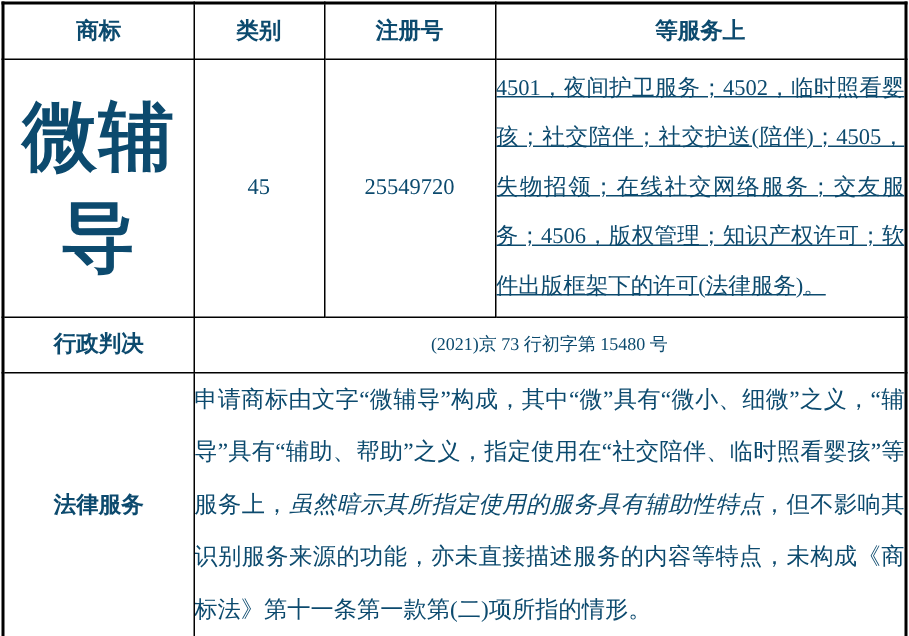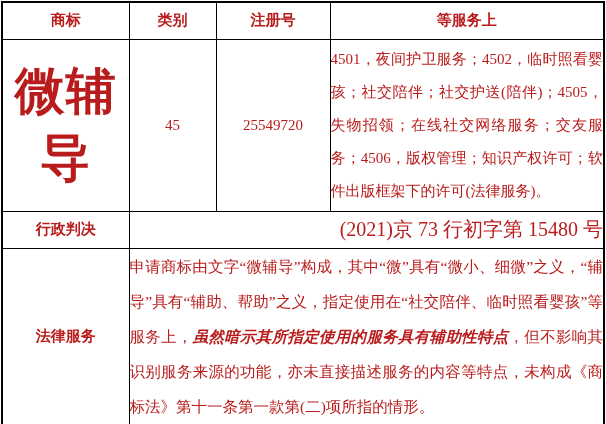--- a/index.html
+++ b/index.html
@@ -1,21 +1,21 @@
 <!DOCTYPE html>
 <html lang="zh"><head>
 <meta charset="utf-8">
 <style>
   html, body { margin: 0; padding: 0; background: #ffffff; }
   .page {
     width: 606px;
     height: 424px;
     background: #ffffff;
     font-family: "Liberation Serif", "DejaVu Serif", serif;
-    color: #b91c1c;
+    color: #0c4a6e;
     box-sizing: border-box;
   }
   table.decision {
     border-collapse: collapse;
     table-layout: fixed;
     width: 604px;
     height: 422px;
     margin: 1px;
     border: 2px solid #000;
   }
@@ -52,42 +52,43 @@
     font-size: 15px;
     text-align: center;
   }
   td.services {
     font-size: 15px;
     line-height: 33px;
     padding: 1px 6px 1px 8px;
     text-align: justify;
     word-break: break-all;
     vertical-align: top;
+    text-decoration: underline;
   }
   td.label {
     font-size: 15px;
     font-weight: bold;
     text-align: center;
     margin-top: 12px;
   }
   td.value {
-    font-size: 20px;
+    font-size: 12px;
     padding-left: 20px;
-    text-align: right;
+    text-align: center;
   }
   td.para {
     font-size: 15.5px;
     line-height: 35px;
     padding: 2px 12px 2px 17px;
     text-align: justify;
     word-break: break-all;
     vertical-align: middle;
   }
   .em {
-    font-weight: bold;
+    font-weight: normal;
     font-style: italic;
   }
 </style>
 </head>
 <body>
 
 <div class="page">
   <table class="decision">
     <colgroup>
       <col class="c1">

